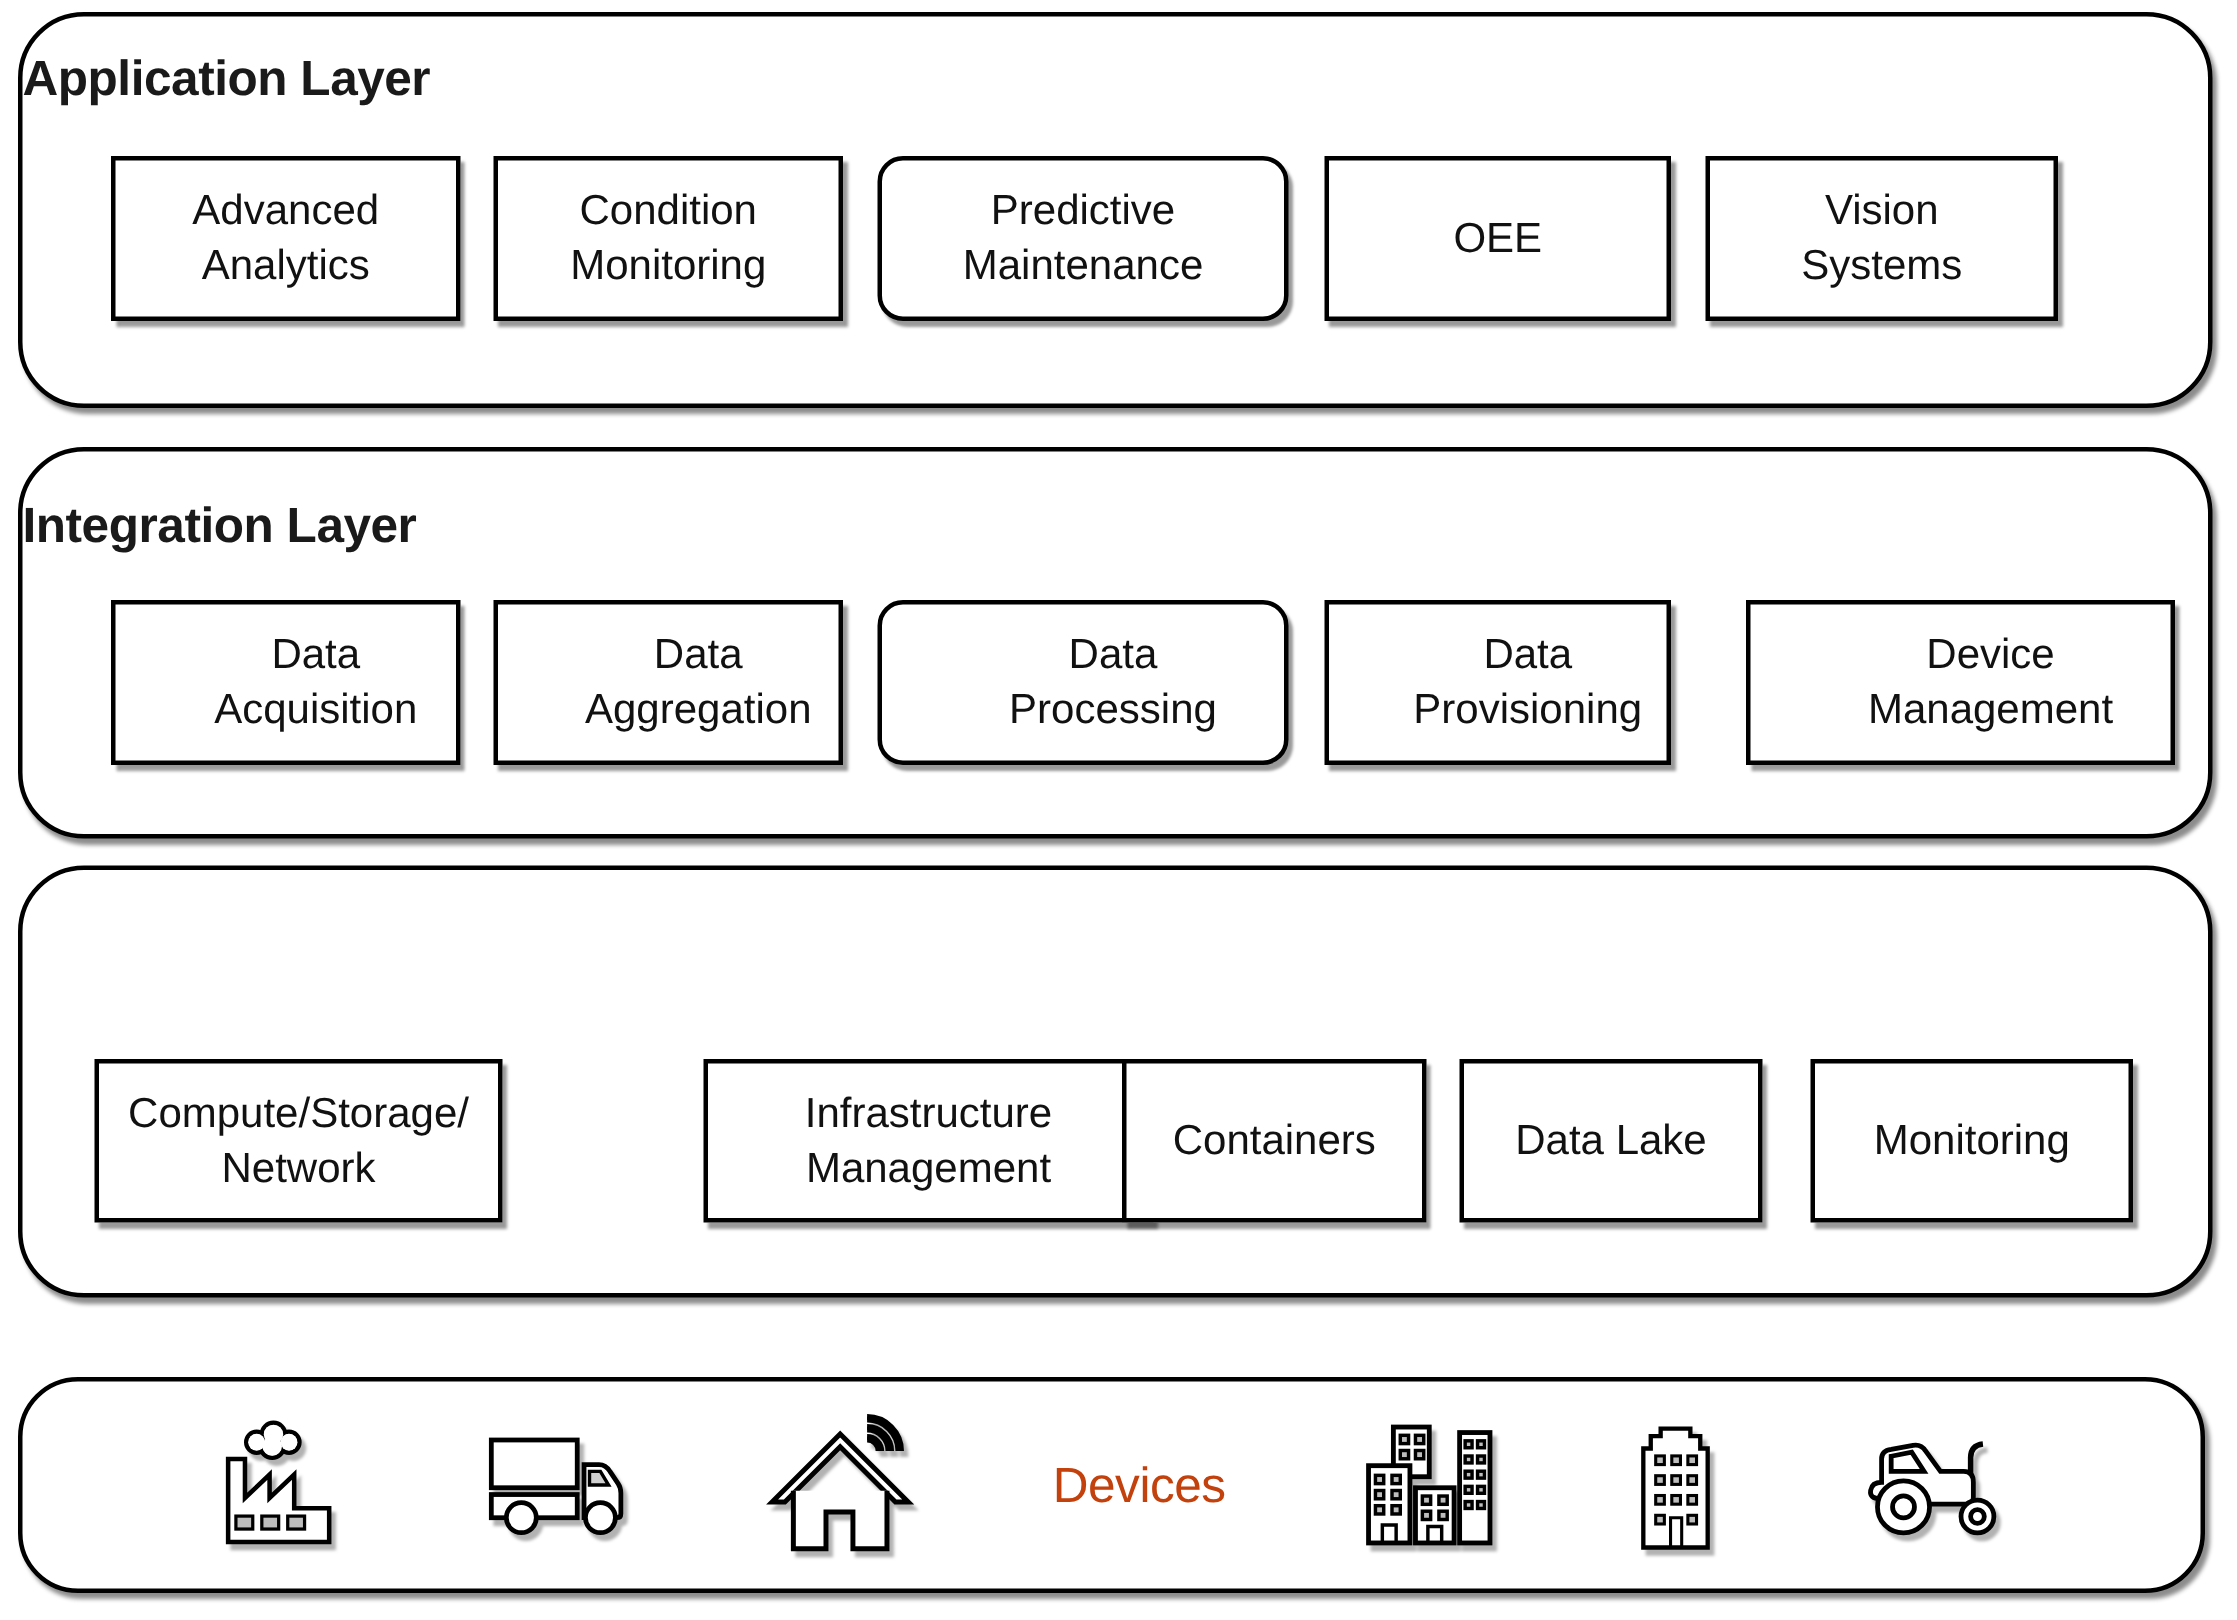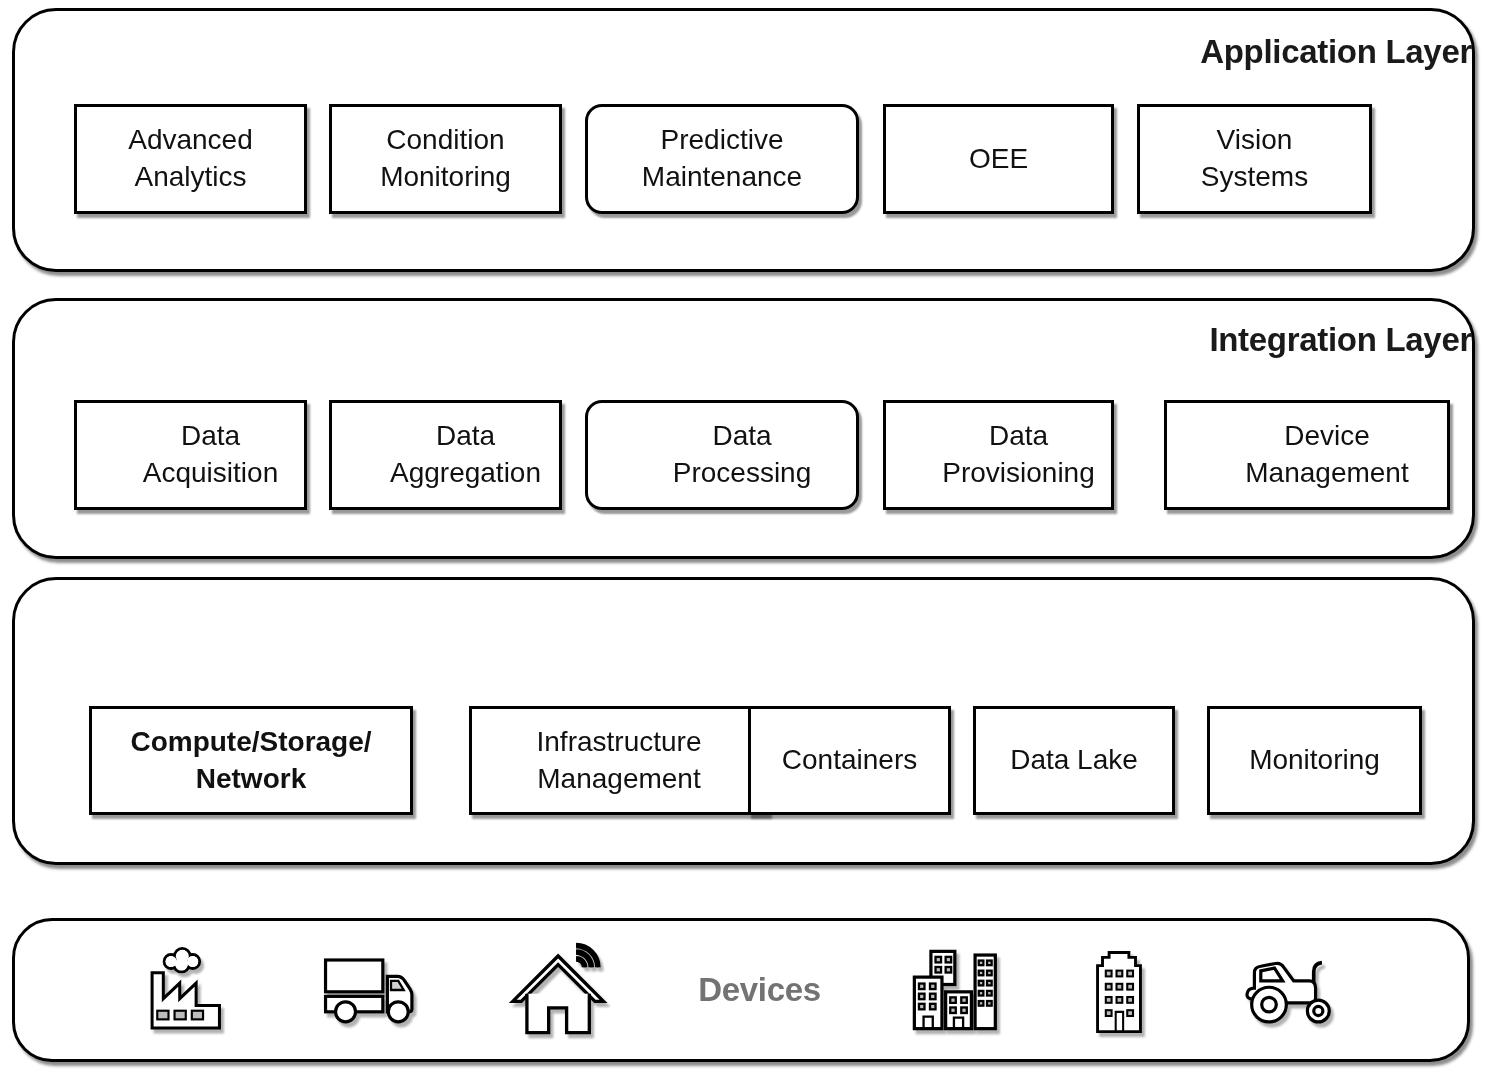--- a/index.html
+++ b/index.html
@@ -12,25 +12,25 @@
     border:3px solid #000;border-radius:44px;
     box-shadow:3px 4px 3px rgba(0,0,0,0.45);
     box-sizing:border-box;
   }
   .layer-app{top:8px;height:264px;}
   .layer-int{top:298px;height:261px;}
   .layer-infra{top:577px;height:288px;}
   .layer-devices{top:918px;height:144px;width:1458px;border-radius:40px;
     display:flex;align-items:center;justify-content:space-between;padding:0 125px;}
   .layer-title{
-    margin:0;text-align:right;font-size:33px;font-weight:bold;color:#1a1a1a;
+    margin:0;text-align:left;font-size:33px;font-weight:bold;color:#1a1a1a;
     letter-spacing:-0.3px;
   }
   .layer-app .layer-title{padding-top:22px;}
-  .layer-int .layer-title{padding-top:20px;}
+  .layer-int .layer-title{padding-top:30px;}
   .layer-infra .layer-title{padding-top:29px;}
   .box{
     position:absolute;background:#ffffff;border:3px solid #000;
     box-shadow:3px 4px 2px rgba(0,0,0,0.4);
     display:flex;align-items:center;justify-content:center;text-align:center;
     box-sizing:border-box;
   }
   .box span{
     font-size:28px;line-height:1.32;color:#111;white-space:pre-line;
   }
@@ -38,28 +38,28 @@
   .layer-app .box{top:93px;height:110px;}
   .layer-int .box{top:99px;height:110px;padding-left:40px;}
   .l12-b1{left:59px;width:233px;align-items:center;}
   .l12-b2{left:314px;width:233px;}
   .l12-b3{left:570px;width:274px;border-radius:17px;}
   .l12-b4{left:868px;width:231px;}
   .l1-b5{left:1122px;width:235px;}
   .l2-b5{left:1126px;width:286px;margin-left:23px;}
   
   .layer-infra .box{top:126px;height:109px;}
-  .l3-b1{left:74px;width:324px;font-weight:bold;}
+  .l3-b1{left:48px;width:272px;}
   .l3-b2{left:406px;width:300px;margin-left:48px;}
   .l3-b3{left:733px;width:203px;}
   .l3-b4{left:958px;width:202px;}
   .l3-b5{left:1192px;width:215px;}
   
   .devices-label{
-    margin:0;font-size:33px;font-weight:bold;color:#737373;letter-spacing:-0.3px;
+    margin:0;font-size:33px;font-weight:normal;color:#c2410c;letter-spacing:-0.3px;
   }
   .icon svg{
     display:block;
     filter:drop-shadow(3px 4px 1px rgba(0,0,0,0.30));
   }
   .ol{fill:#ffffff;stroke:#000000;stroke-width:3.5;stroke-linejoin:miter;}
   .win{fill:#bdbdbd;stroke:#000000;stroke-width:2.5;}
   .nf{fill:none;stroke:#000000;}
 </style>
 </head>

